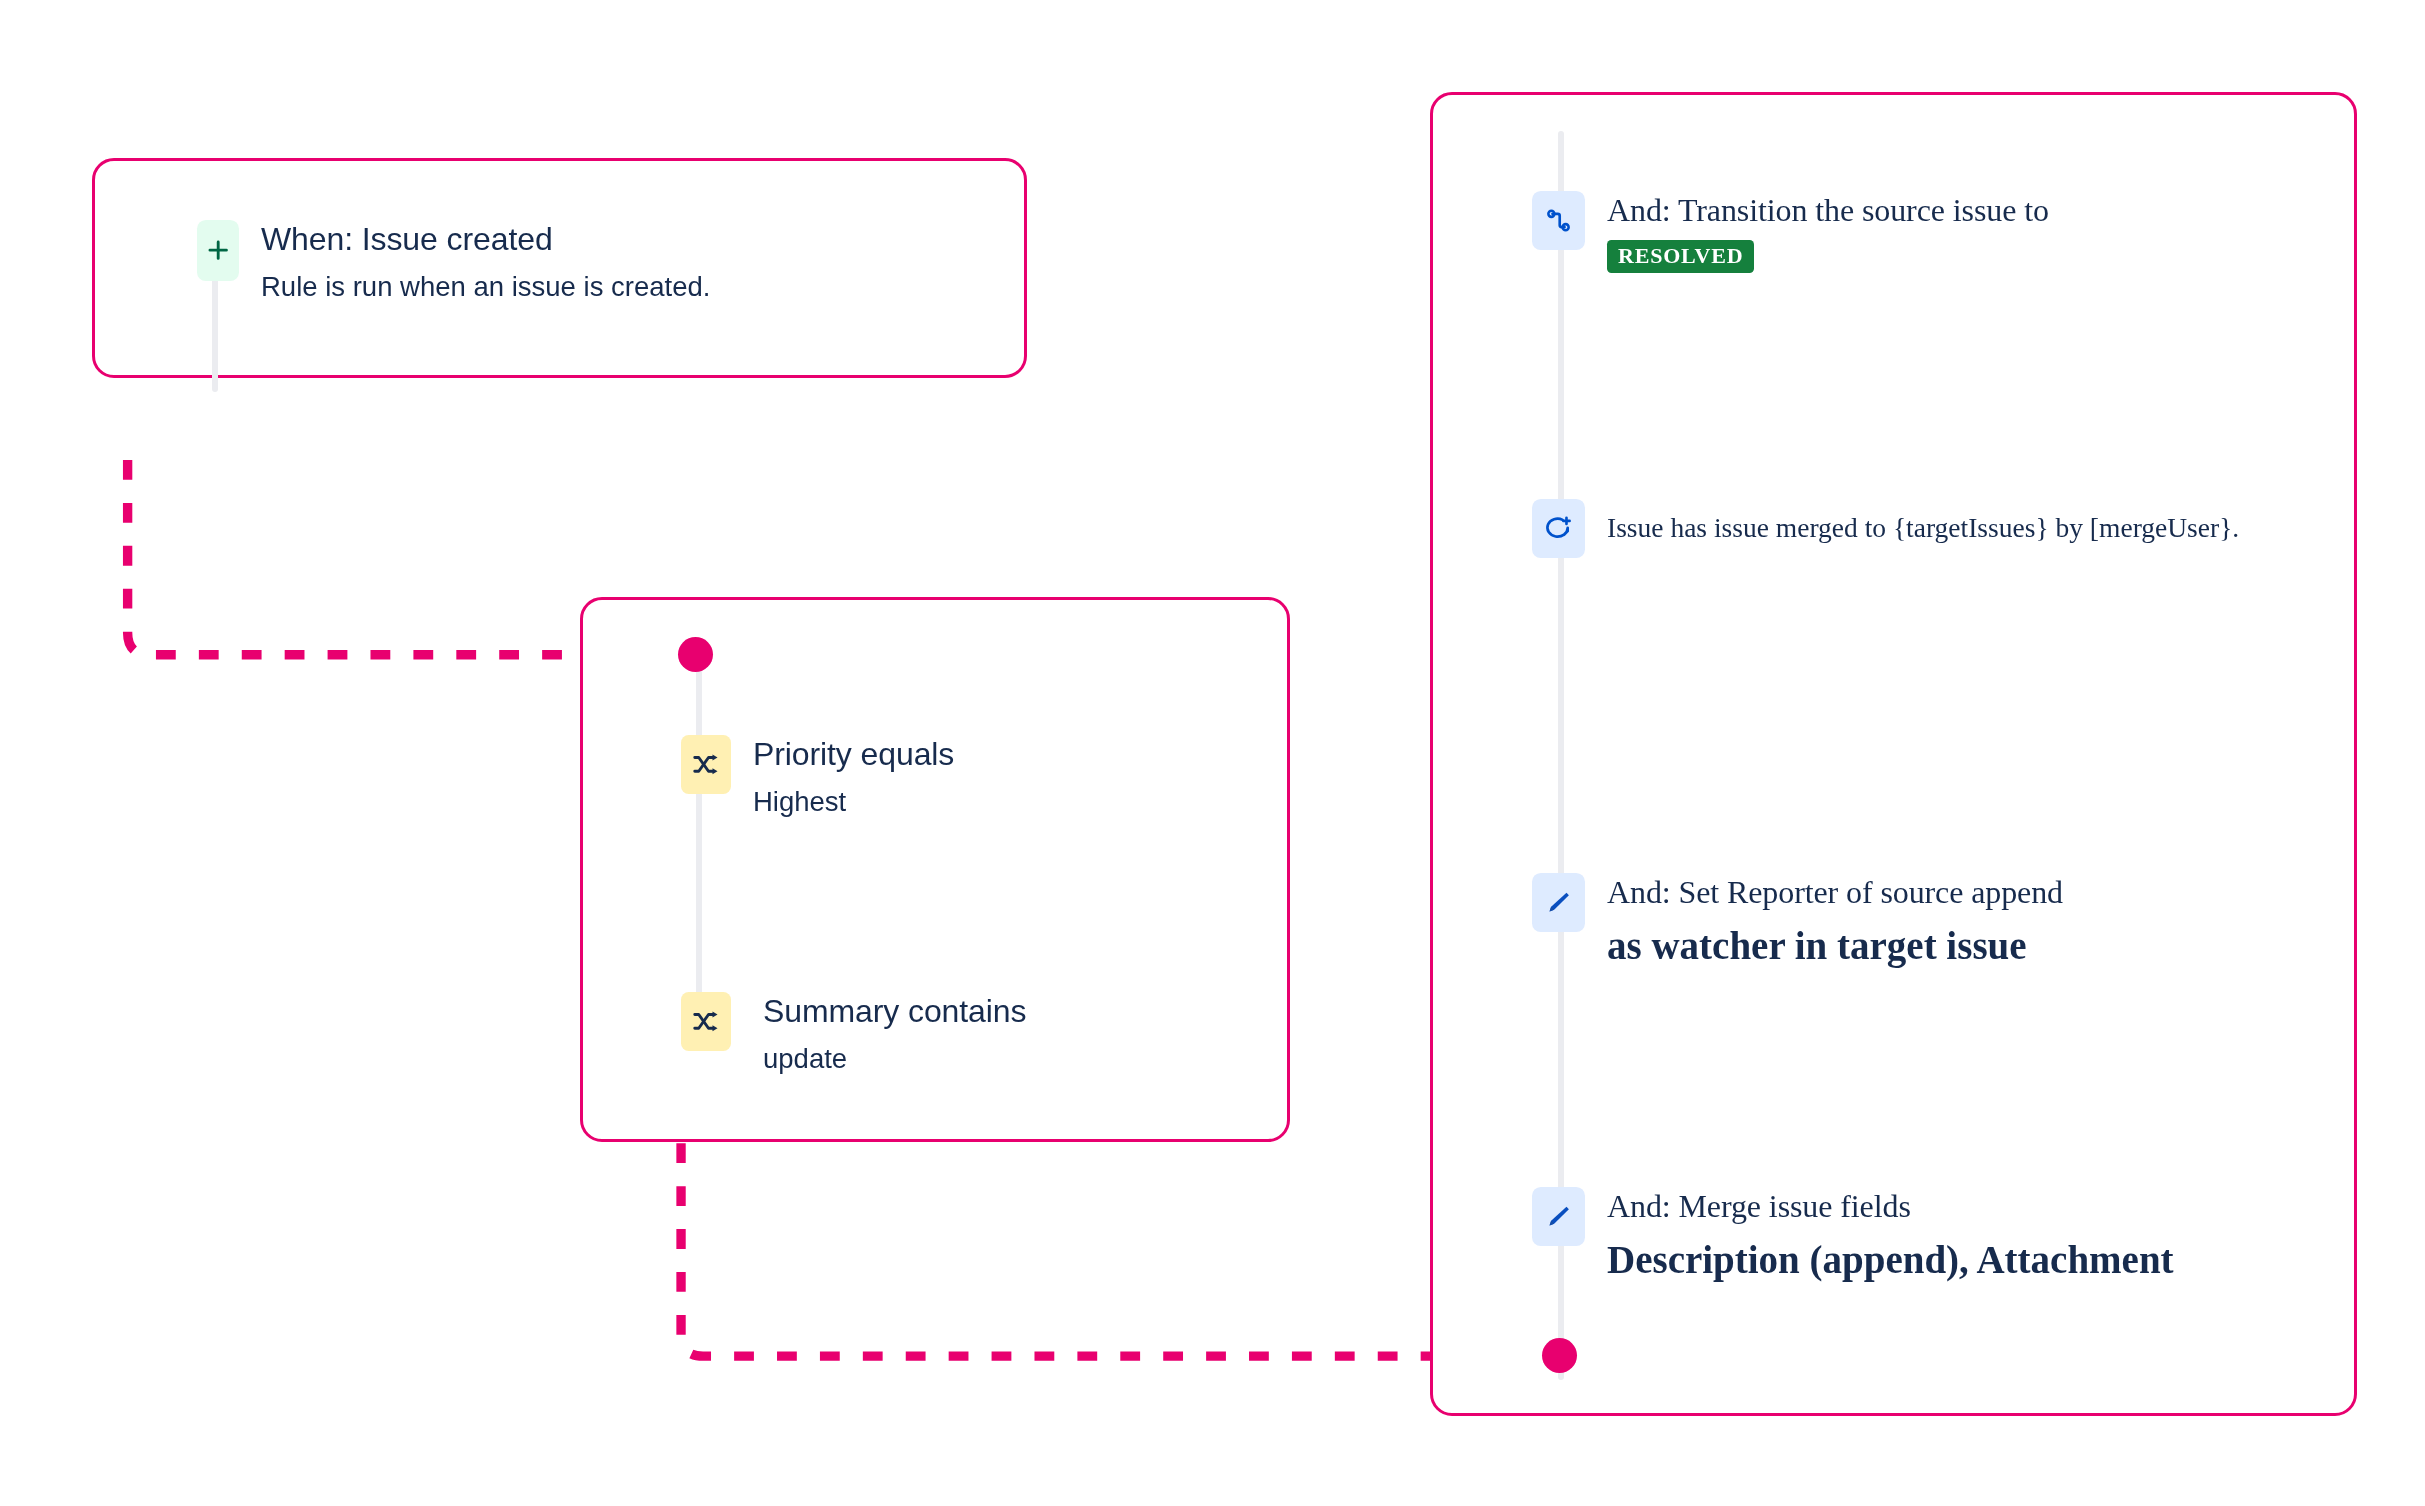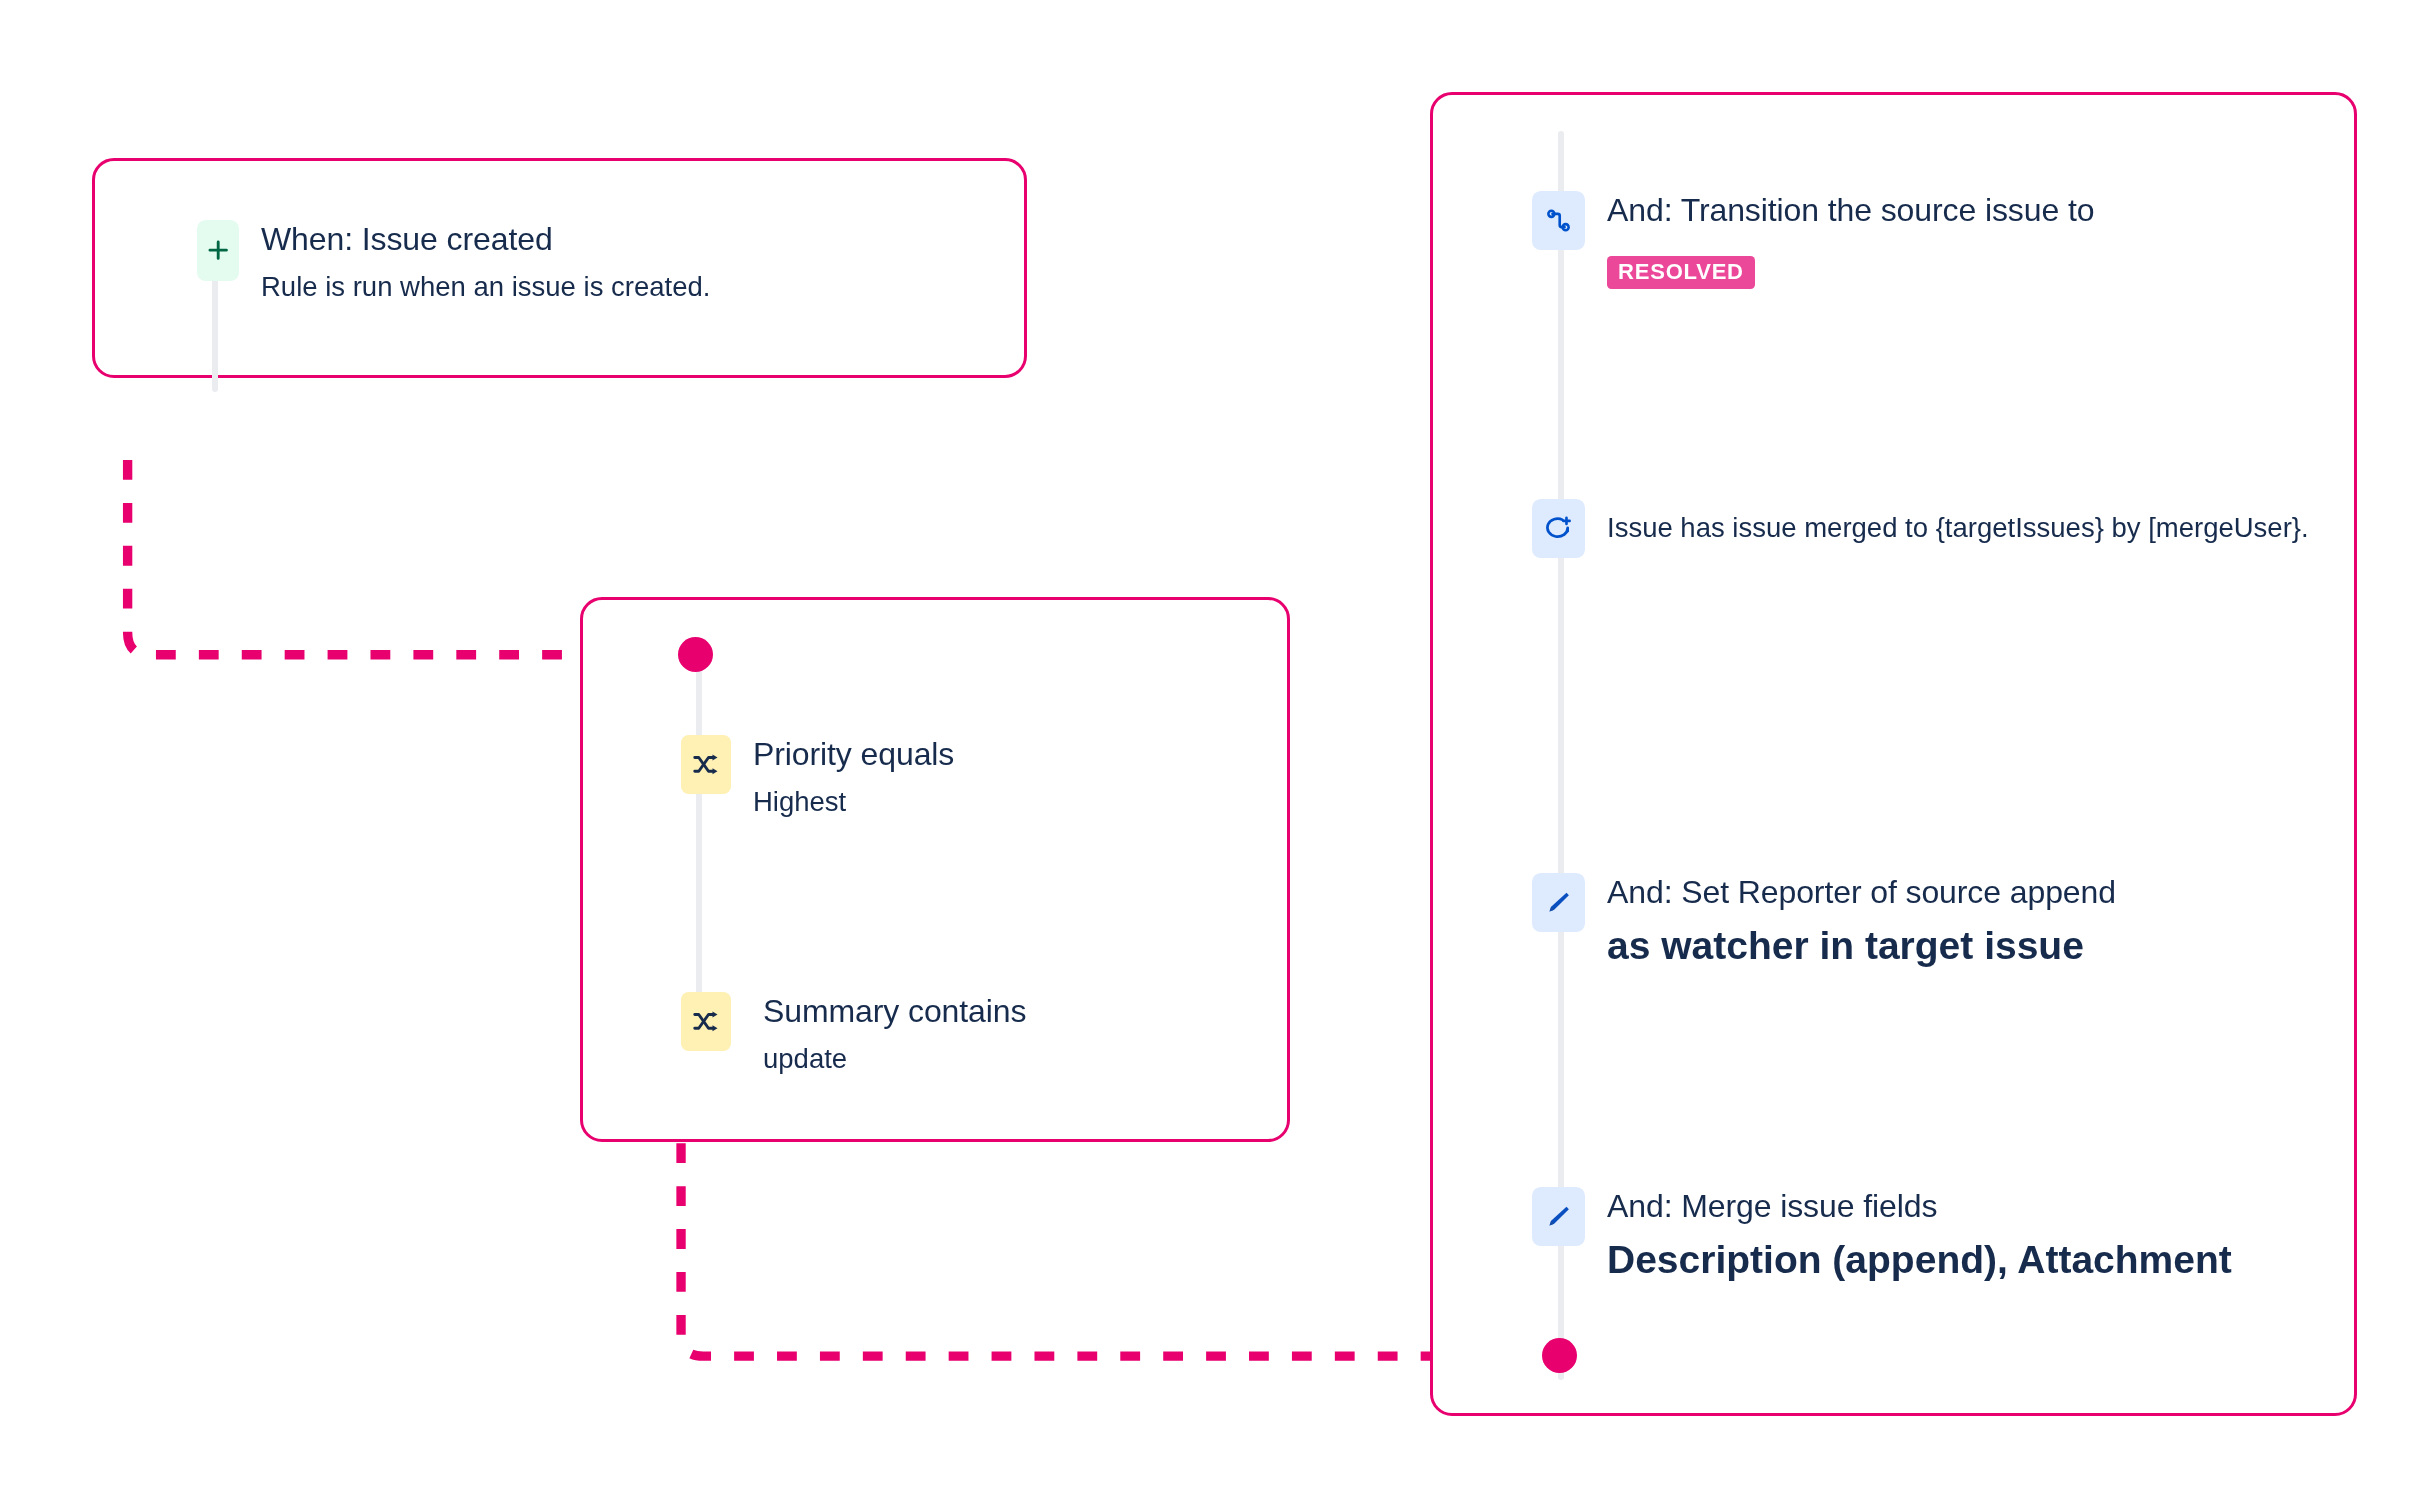--- a/index.html
+++ b/index.html
@@ -35,21 +35,21 @@
   .card {
     position: absolute;
     box-sizing: border-box;
     background: #ffffff;
     border: 3.9px solid #e8006f;
     border-radius: 22px;
   }
 
   .card-trigger   { left: 92px;  top: 158px;  width: 935px; height: 220px; }
   .card-condition { left: 580px; top: 597px; width: 710px; height: 545px; text-decoration: underline; }
-  .card-action    { left: 1430px; top: 92px;  width: 927px; height: 1324px; }
+  .card-action    { left: 1430px; top: 92px;  width: 927px; height: 1324px; font-family: Liberation Serif, serif; }
 
   
   .timeline {
     position: absolute;
     width: 6px;
     background: #ebecf0;
     border-radius: 3.3px;
   }
   .card-trigger   .timeline { left: 117px; top: 66px;  height: 165px; }
   .card-condition .timeline { left: 113px; top: 52px;   height: 385px; }
@@ -99,23 +99,23 @@
     color: #172b4d;
     font-weight: 400;
     margin-top: 11px;
     white-space: pre-line;
   }
   .row-sub.bold { font-weight: 700; font-size: 39px; }
 
   
   .lozenge {
     display: inline-block;
-    margin-top: 26px;
+    margin-top: 10px;
     padding: 4.4px 11px 5.5px 11px;
-    background: #ec4899;
+    background: #15803d;
     color: #ffffff;
     font-size: 22px;
     font-weight: 700;
     letter-spacing: 0.8px;
     border-radius: 4.4px;
     line-height: 1.05;
   }
 
   
   .trigger-row  { left: 102px; top: 59px; }

